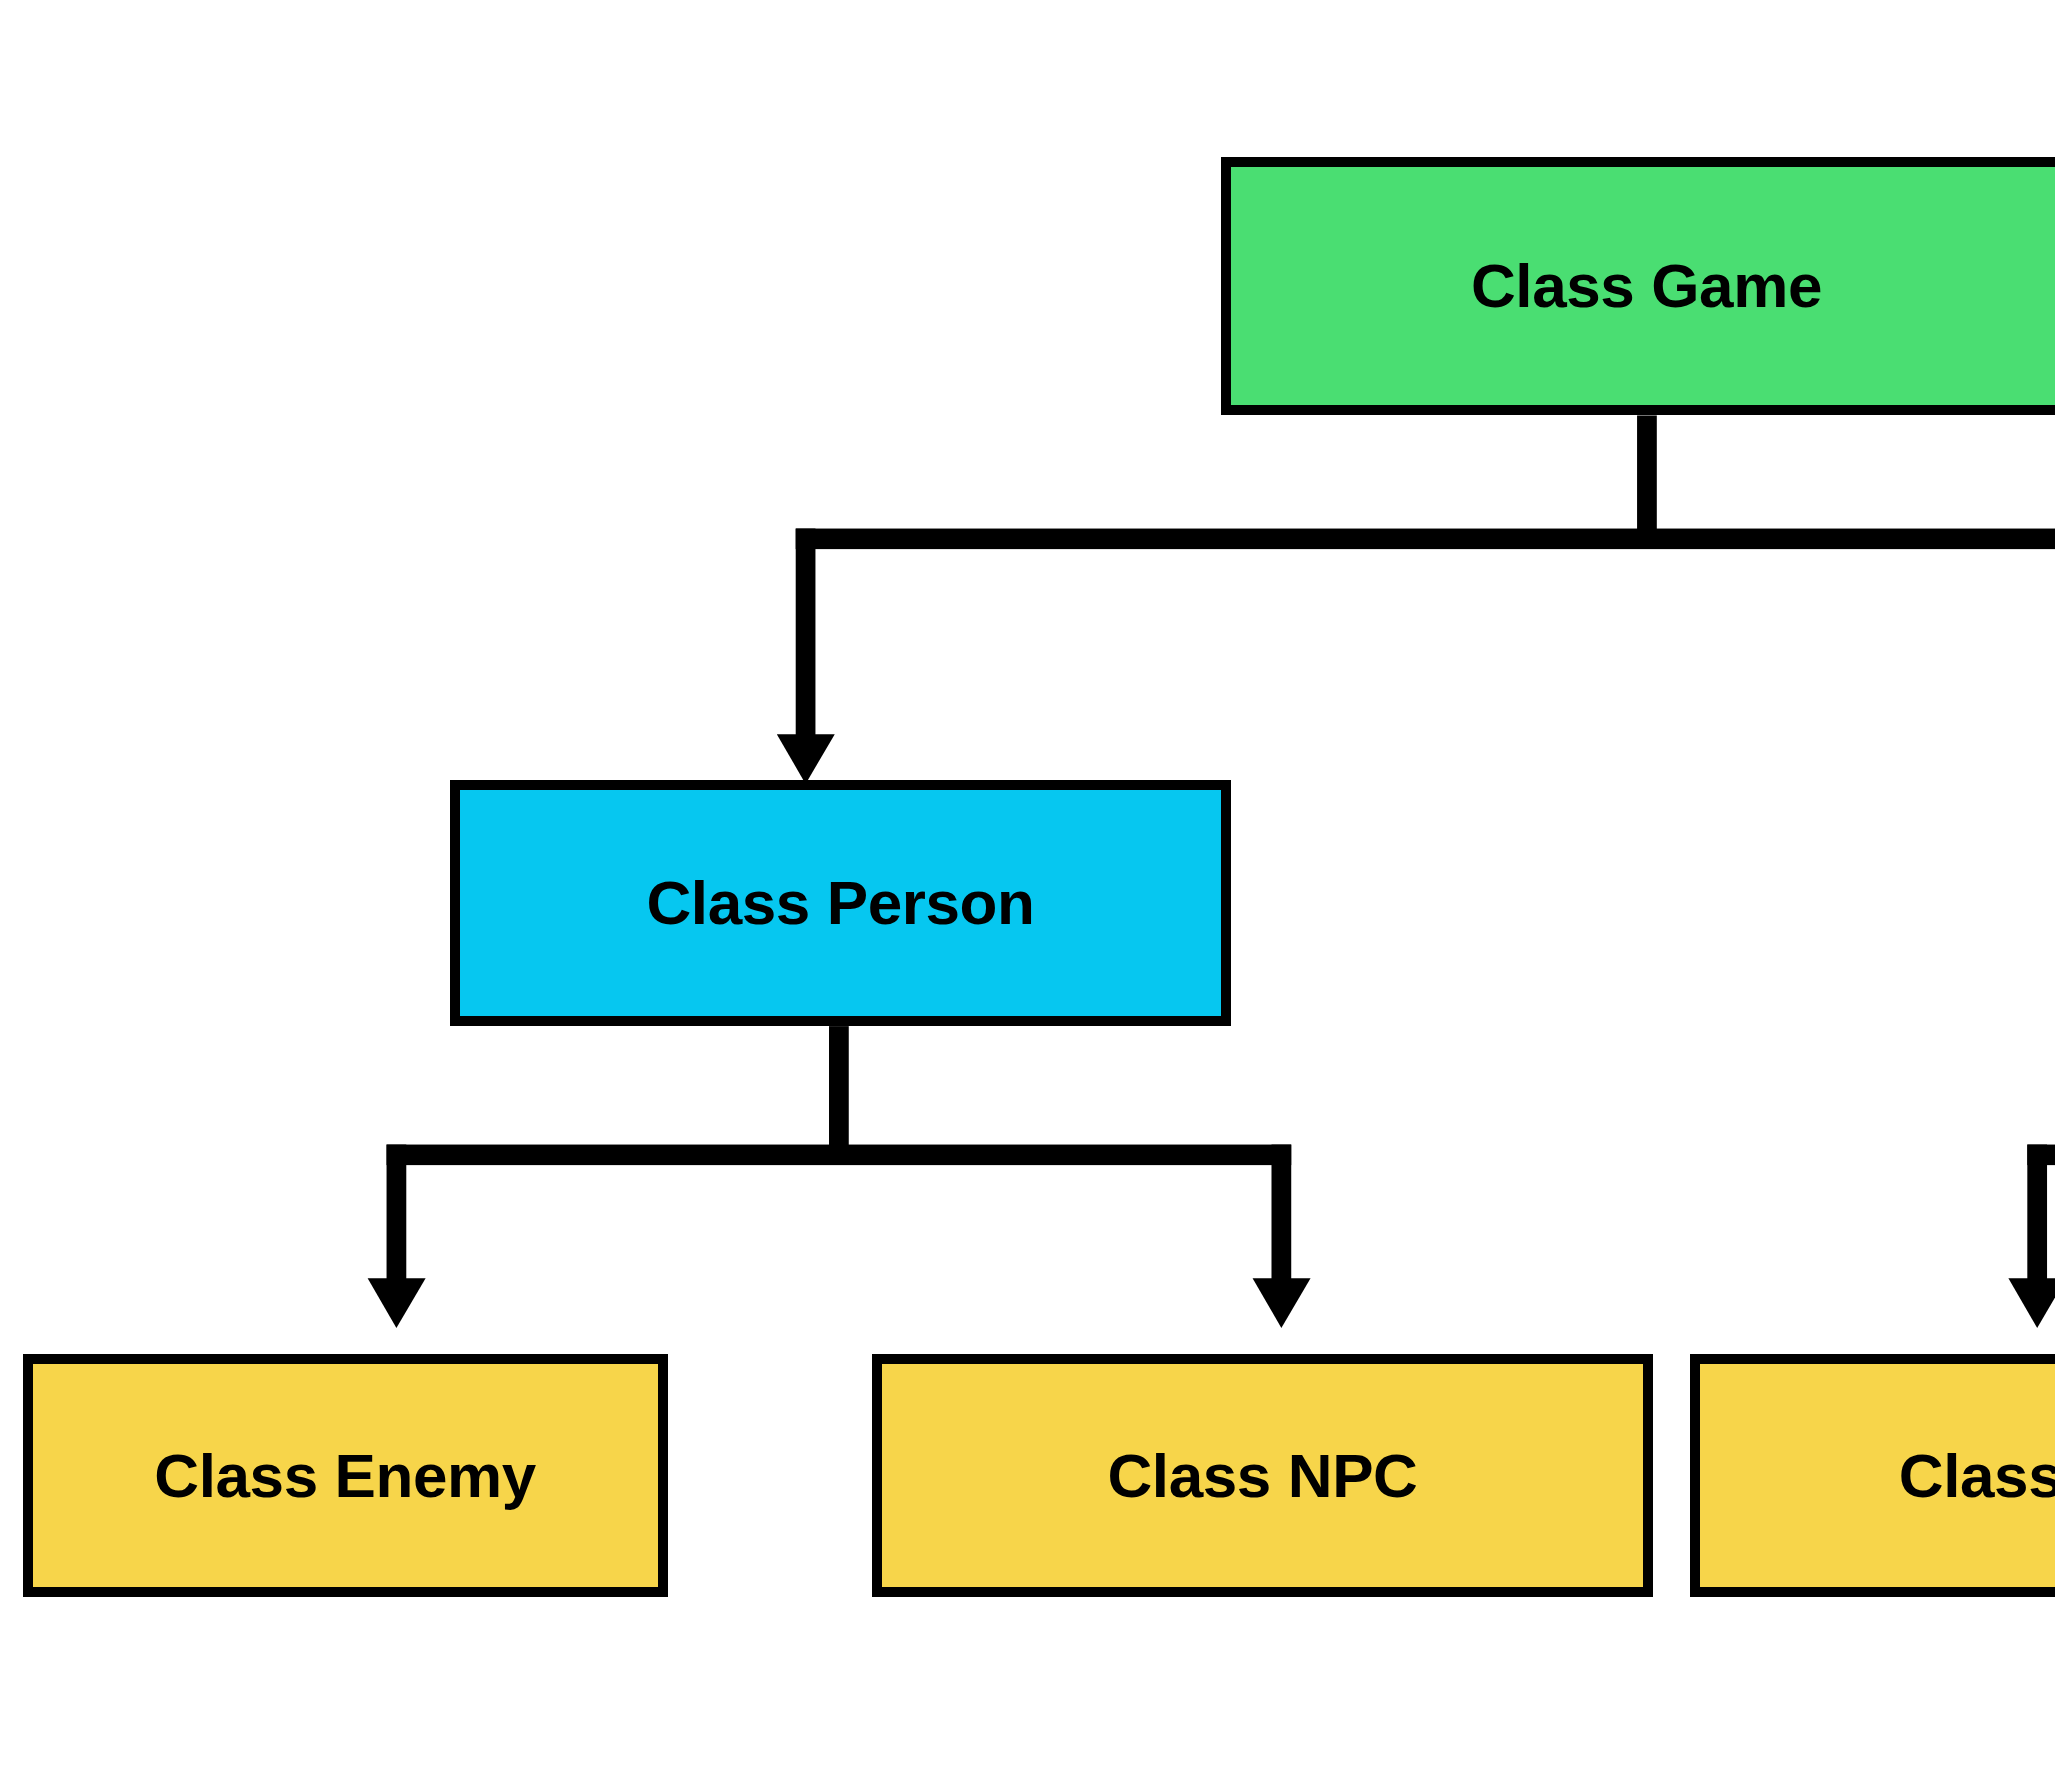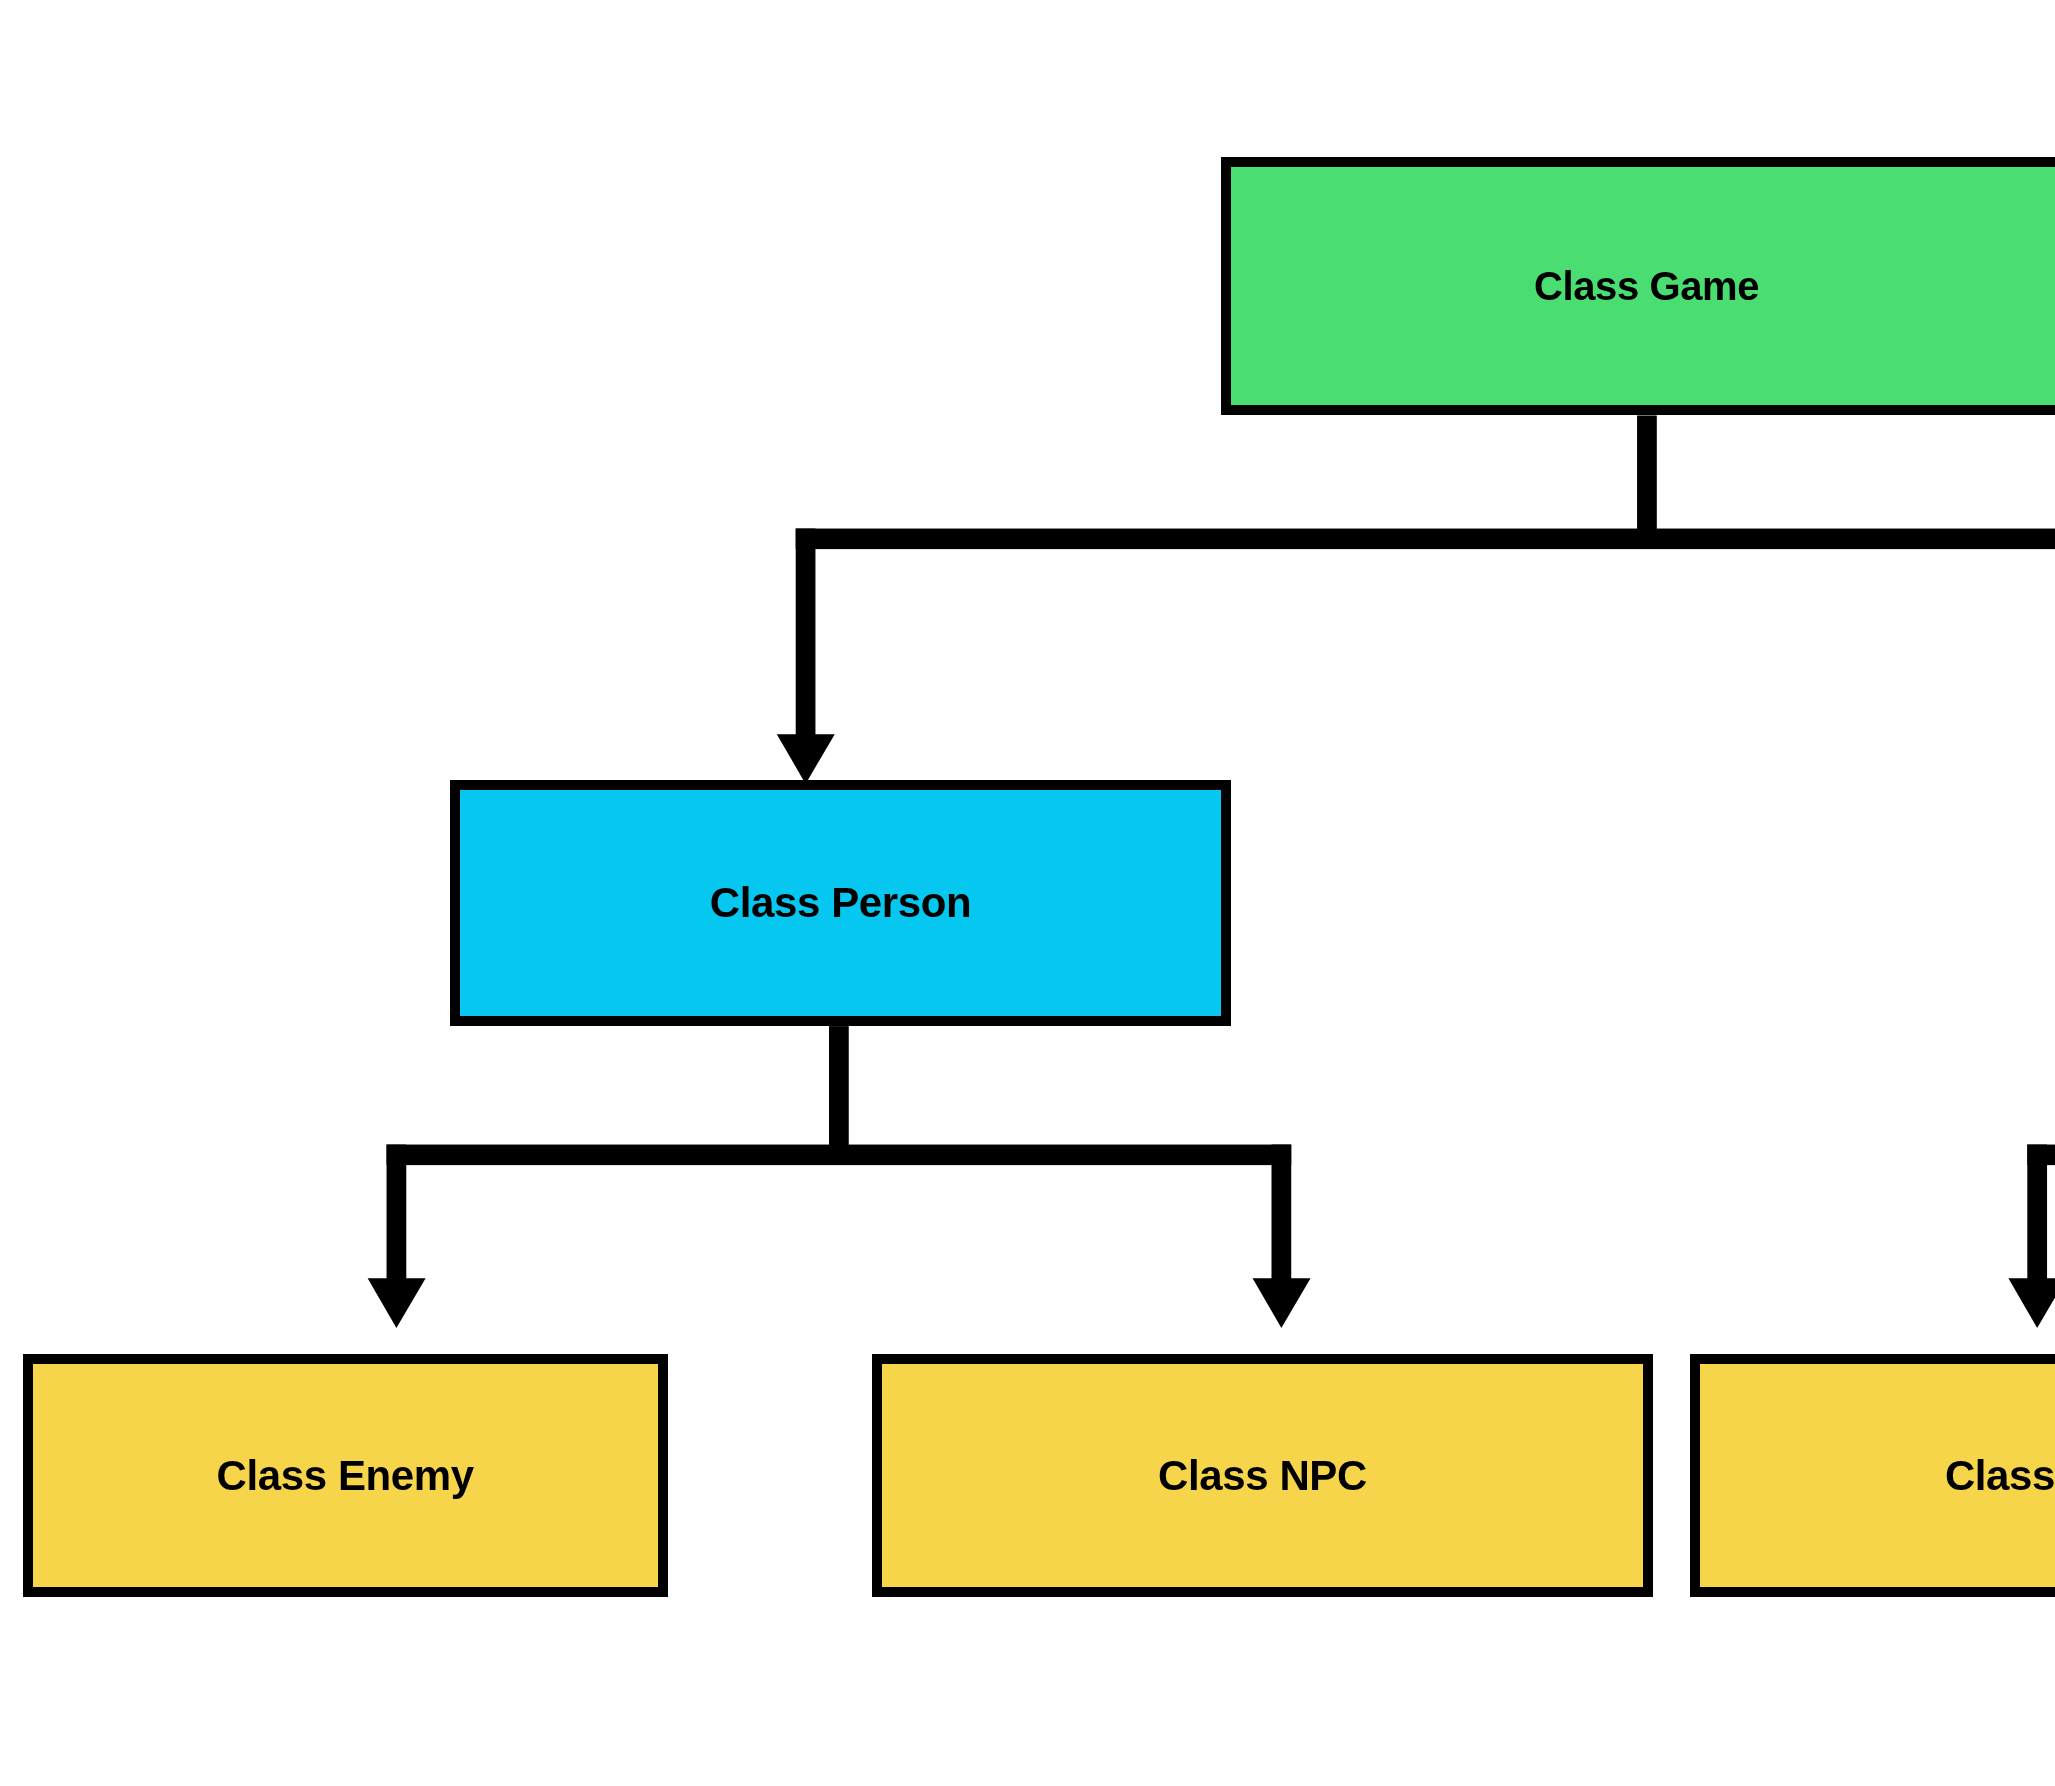--- a/index.html
+++ b/index.html
@@ -18,32 +18,32 @@
     box-sizing:border-box;
     border:10.7px solid #000000;
     display:flex;
     align-items:center;
     justify-content:center;
   }
   .node .node-label{
     font-family:"Liberation Sans",sans-serif;
     font-weight:bold;
     color:#000000;
-    font-size:42px;
+    font-size:62px;
     line-height:1;
     letter-spacing:-0.4px;
     white-space:nowrap;
     text-align:center;
     user-select:none;
   }
   .node-root{
     left:1221px; top:157px; width:851px; height:258px;
     background:#4ADE72;
   }
-  .node-root .node-label{font-size:40px;}
+  .node-root .node-label{font-size:62px;}
   .node-person{
     left:450px; top:780px; width:781px; height:246px;
     background:#06C7F0;
   }
   .node-enemy{
     left:22.6px; top:1354px; width:645px; height:243px;
     background:#F7D54A;
   }
   .node-npc{
     left:872px; top:1354px; width:781px; height:243px;

